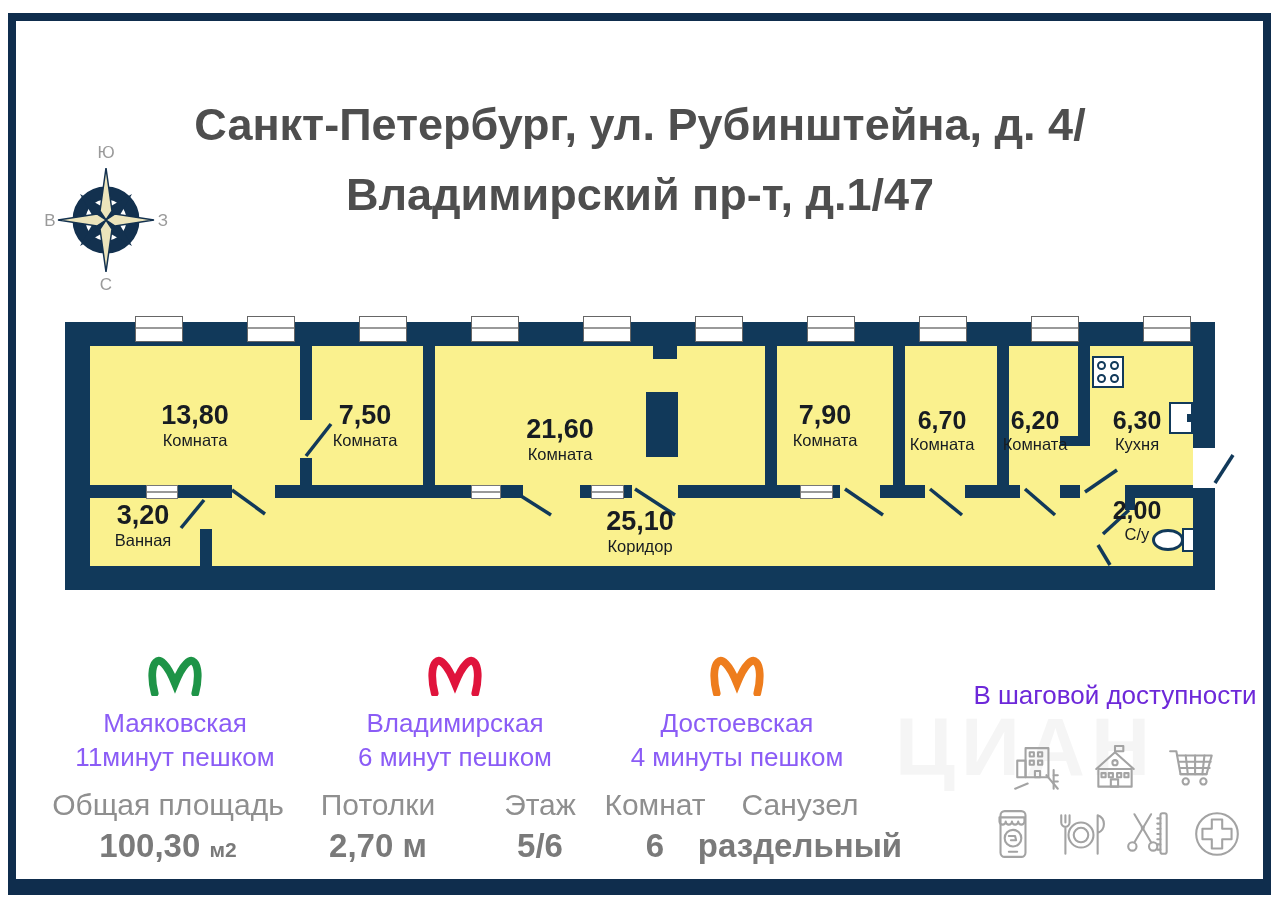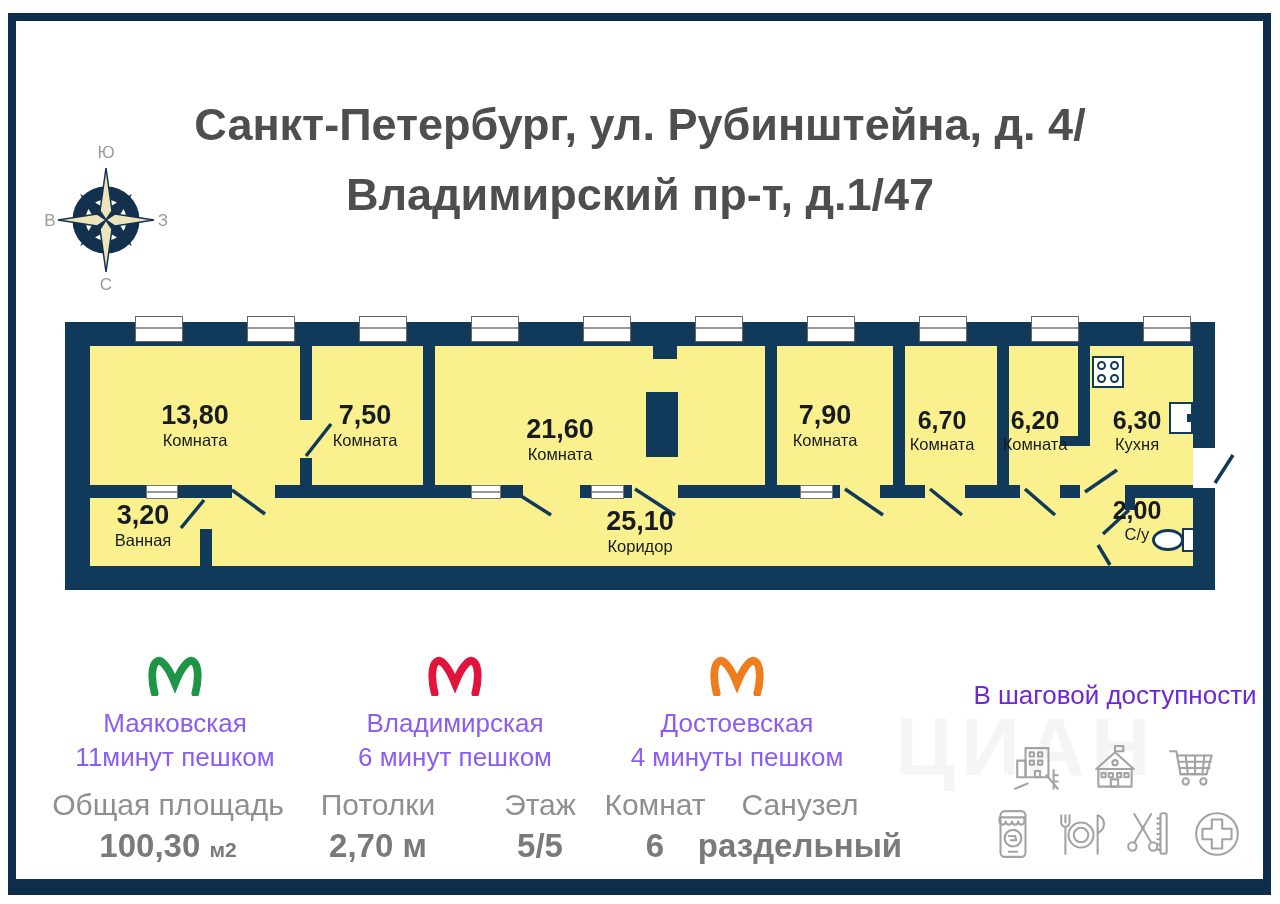--- a/index.html
+++ b/index.html
@@ -291,21 +291,21 @@
   <div class="slabel">Общая площадь</div>
   <div class="sval"><span>100,30</span>
     <span class="sunit">м2</span></div>
 </div>
 <div class="scol" style="left:378px;">
   <div class="slabel">Потолки</div>
   <div class="sval">2,70 м</div>
 </div>
 <div class="scol" style="left:540px;">
   <div class="slabel">Этаж</div>
-  <div class="sval">5/5</div>
+  <div class="sval">5/6</div>
 </div>
 <div class="scol" style="left:655px;">
   <div class="slabel">Комнат</div>
   <div class="sval">6</div>
 </div>
 <div class="scol" style="left:800px;">
   <div class="slabel">Санузел</div>
   <div class="sval">раздельный</div>
 </div>
 

